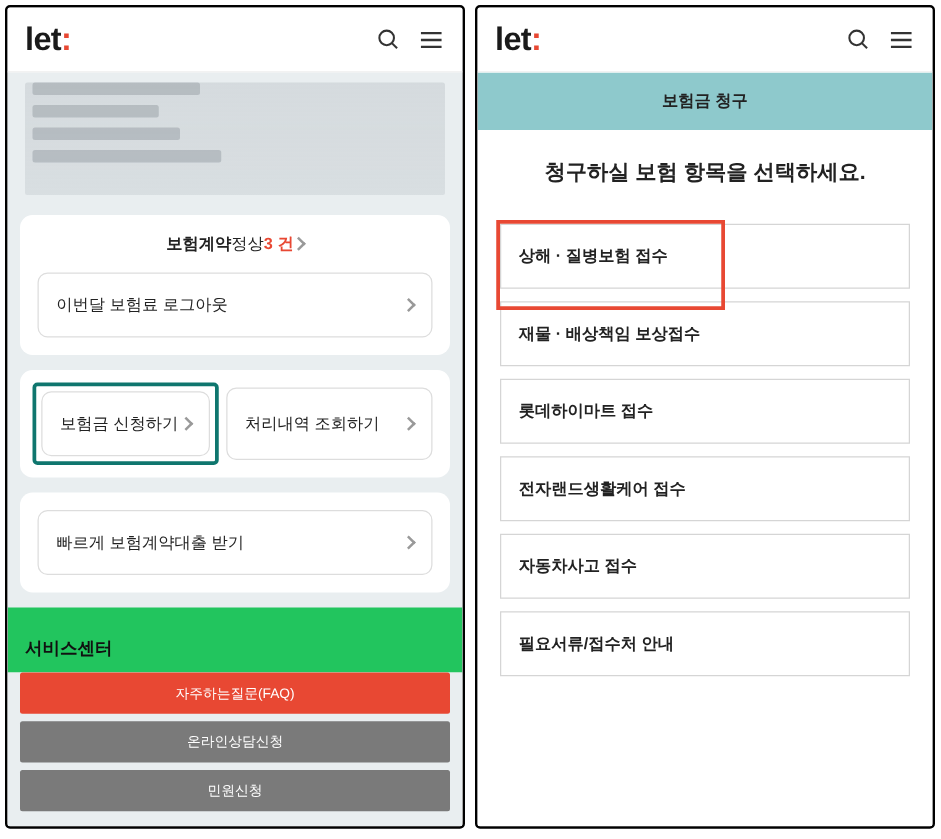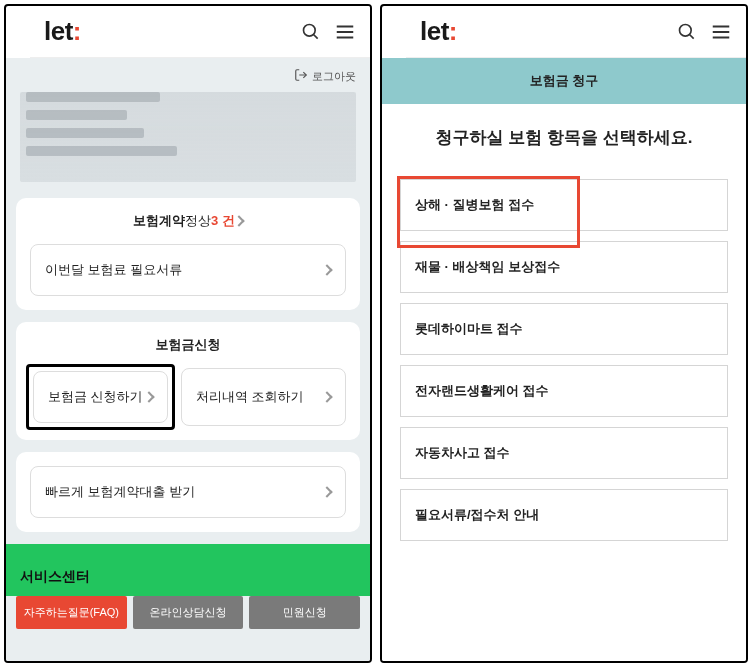--- a/index.html
+++ b/index.html
@@ -20,21 +20,20 @@
       flex-direction: column;
       background: #fff;
     }
     .header {
       display: flex;
       align-items: center;
       justify-content: space-between;
       padding: 10px 14px;
       background: #fff;
       border-bottom: 1px solid #eee;
-      margin-left: 24px;
     }
     .logo {
       font-size: 26px;
       font-weight: 700;
       letter-spacing: -0.5px;
     }
     .logo-let { color: #1a1a1a; }
     .logo-colon { color: #e84833; }
     .header-icons {
       display: flex;
@@ -121,37 +120,38 @@
       color: #222;
       cursor: pointer;
       background: #fff;
     }
     .btn-row-2 {
       display: flex;
       gap: 10px;
     }
     .btn-row-2 .list-btn { flex: 1; }
     .highlight-red {
-      border: 3px solid #000000;
+      border: 3px solid #0f766e;
       border-radius: 4px;
       padding: 4px;
       margin: -4px;
     }
     .service-center {
       padding: 24px 14px 10px 14px;
       font-size: 14px;
       font-weight: 700;
       color: #111;
       background: #22c55e;
     }
     .tabs-row {
       display: flex;
       gap: 6px;
       padding: 0 10px 8px 10px;
       background: #e9eef0;
+      flex-direction: column;
     }
     .tab-btn {
       flex: 1;
       text-align: center;
       padding: 9px 4px;
       font-size: 11px;
       color: #fff;
       border-radius: 2px;
       cursor: pointer;
     }
@@ -225,57 +225,44 @@
         <svg width="22" height="22" viewBox="0 0 24 24" fill="none" stroke="currentColor" stroke-width="2">
             <line x1="3" y1="6" x2="21" y2="6"></line>
             <line x1="3" y1="12" x2="21" y2="12"></line>
             <line x1="3" y1="18" x2="21" y2="18"></line>
           </svg>
       </div>
     </div>
   </div>
 
   <div class="screen1-body">
-    <div class="logout-row">
-      <span>
-        <svg width="14" height="14" viewBox="0 0 24 24" fill="none" stroke="#555" stroke-width="2">
-            <path d="M9 21H5a2 2 0 0 1-2-2V5a2 2 0 0 1 2-2h4"></path>
-            <polyline points="16 17 21 12 16 7"></polyline>
-            <line x1="21" y1="12" x2="9" y2="12"></line>
-          </svg>
-      </span>
-      <span>로그아웃</span>
-    </div>
 
     <div class="blurred-block">
       <div class="blurred-line" style="width:40%; margin-left:6px; margin-top:6px;"></div>
       <div class="blurred-line" style="width:30%; margin-left:6px;"></div>
       <div class="blurred-line" style="width:35%; margin-left:6px;"></div>
       <div class="blurred-line" style="width:45%; margin-left:6px;"></div>
     </div>
 
     <div class="card">
       <div class="card-header">
         <span>보험계약</span>
         <span class="status-text">
           <span>정상</span>
           <span class="status-count">3 건</span>
           <span class="chev"></span>
         </span>
       </div>
       <div class="list-btn">
-        <span>이번달 보험료 필요서류</span>
+        <span>이번달 보험료 로그아웃</span>
         <span class="chev"></span>
       </div>
     </div>
 
     <div class="card">
-      <div class="card-header">
-        <span>보험금신청</span>
-      </div>
       <div class="btn-row-2">
         <div class="highlight-red" style="flex:1;">
           <div class="list-btn">
             <span>보험금 신청하기</span>
             <span class="chev"></span>
           </div>
         </div>
         <div class="list-btn" style="flex:1;">
           <span>처리내역 조회하기</span>
           <span class="chev"></span>

